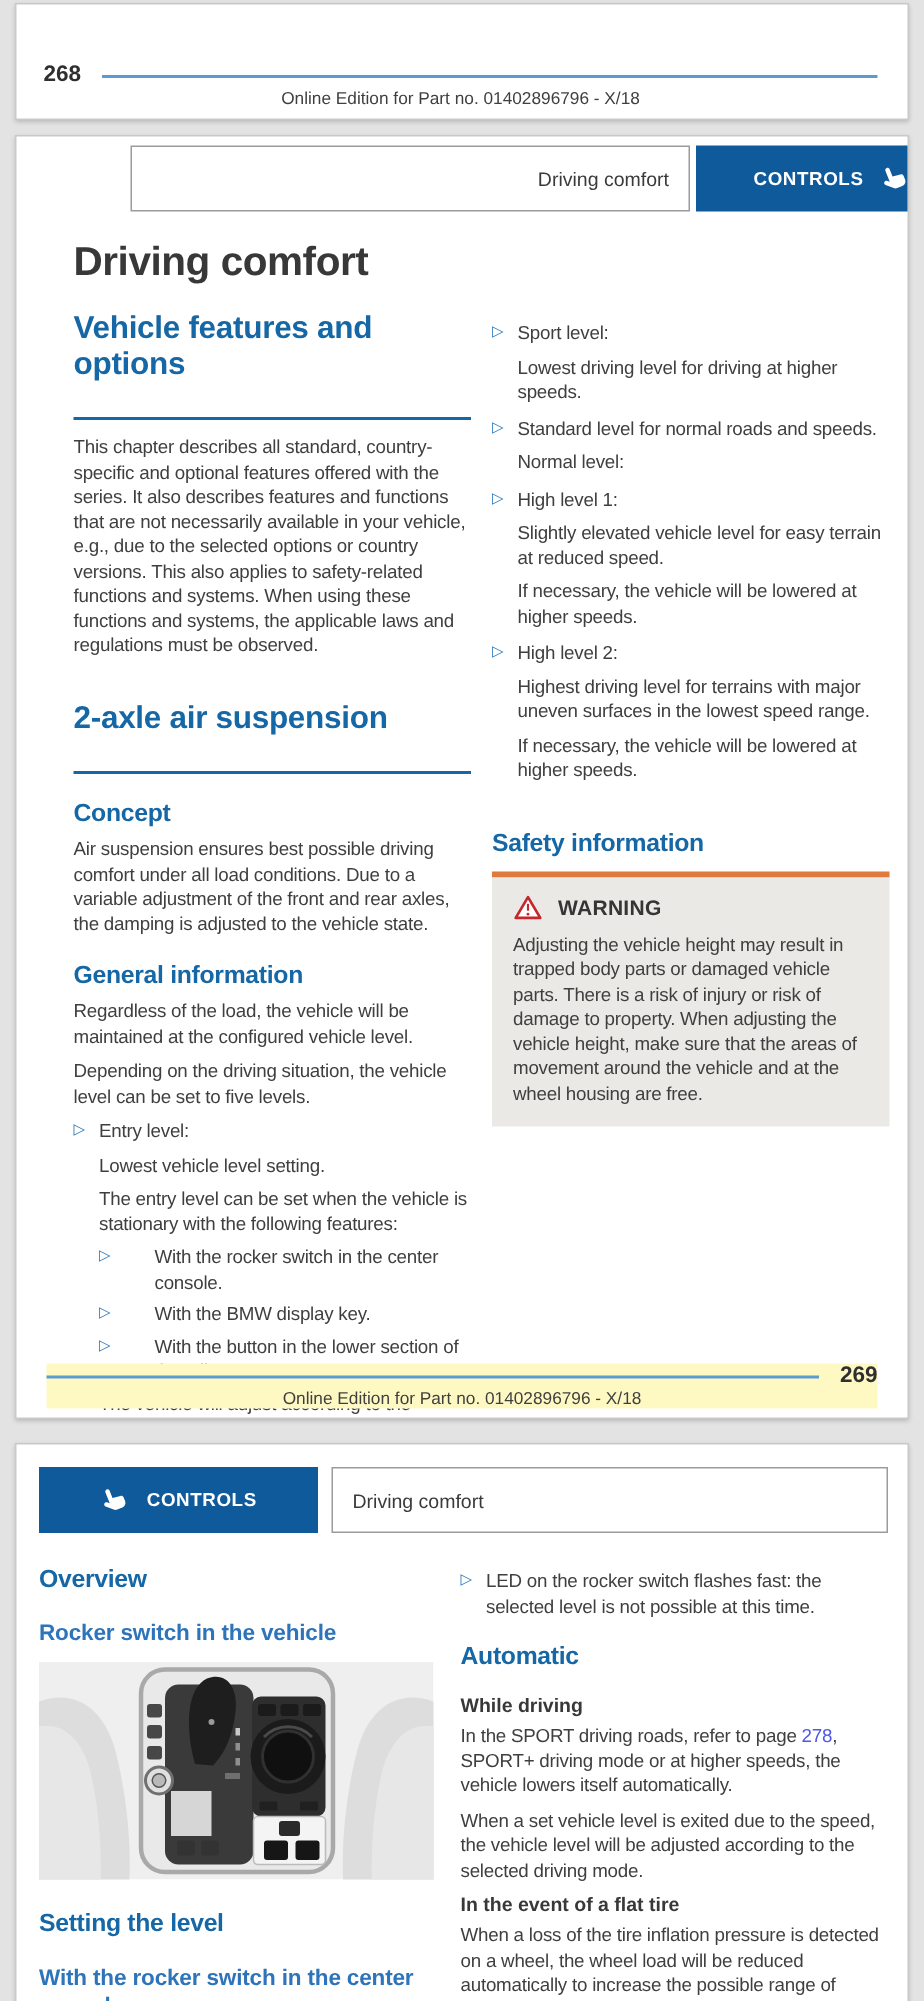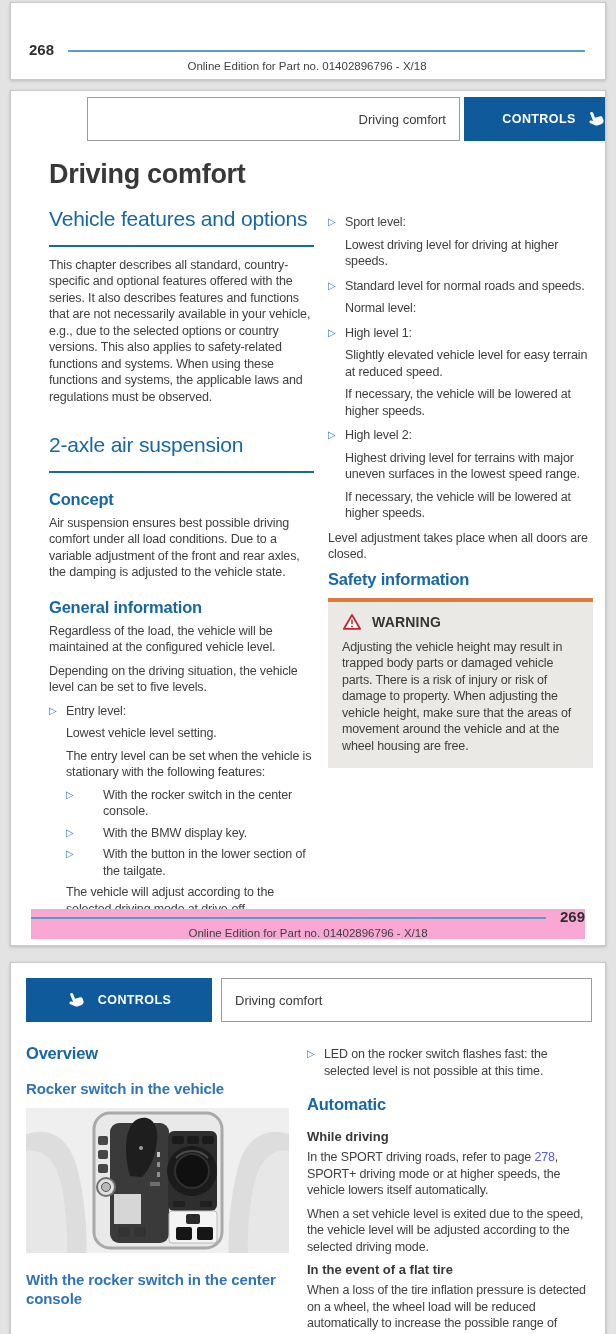--- a/index.html
+++ b/index.html
@@ -23,21 +23,21 @@
   #card-269 { top: 90px;  height: 856px; }
   #card-270 { top: 962px; height: 420px; }
 
   
   .page-footer-row { display: flex; align-items: flex-end; }
   .footer-line { flex: 1; height: 2px; background: #5b9bd0; margin-bottom: 5px; }
   .page-num { font-size: 15px; font-weight: bold; color: #2f2f2f; line-height: 1; }
   .edition-note { text-align: center; font-size: 11.5px; color: #3f3f3f; margin-top: 3px; }
   #card-268 .footer-wrap { position: absolute; left: 18px; right: 20px; bottom: 7px; }
   #card-268 .page-num { margin-right: 14px; }
-  #card-269 .footer-wrap { position: absolute; left: 20px; right: 20px; bottom: 6px; background:#f9a8d4; }
+  #card-269 .footer-wrap { position: absolute; left: 20px; right: 20px; bottom: 6px; background:#fef9c3; }
   #card-269 .page-num { margin-left: 14px; }
 
   
   .tabs { position: relative; height: 44px; margin-top: 6px; }
   .chapter-tab {
     position: absolute; top: 0; height: 44px;
     border: 1px solid #9b9b9b;
     font-size: 13px; color: #3a3a3a;
     display: flex; align-items: center;
     background: #fff;
@@ -51,22 +51,22 @@
   #card-269 .chapter-tab { left: 38px; width: 373px; justify-content: flex-end; padding-right: 13px; }
   #card-269 .controls-tab { left: 415px; width: 181px; }
   #card-270 .tabs { margin-top: 15px; }
   #card-270 .controls-tab { left: 0; width: 186px; }
   #card-270 .chapter-tab { left: 195px; width: 371px; justify-content: flex-start; padding-left: 13px; }
   .hand-icon { width: 20px; height: 20px; display: block; }
 
   
   .h1 { font-size: 27px; font-weight: bold; color: #383838; letter-spacing: -.3px; }
   .h2 {
-    font-size: 21px; font-weight: normal; color: #1667a5; line-height: 1.12;
-    padding-bottom: 14px; border-bottom: 2px solid #1667a5; letter-spacing: -.2px;
+    font-size: 21px; font-weight: bold; color: #1667a5; line-height: 1.12;
+    padding-bottom: 24px; border-bottom: 2px solid #1667a5; letter-spacing: -.2px;
   }
   .h3 { font-size: 16.5px; font-weight: bold; color: #1667a5; letter-spacing: -.2px; }
   .h4 { font-size: 15px; font-weight: bold; color: #2e74ba; line-height: 1.3; letter-spacing: -.1px; }
   .h5 { font-size: 13px; font-weight: bold; color: #383838; }
   .body-text, .para { font-size: 12.5px; line-height: 16.5px; letter-spacing: -.15px; color: #3f3f3f; text-align: left; hyphens: auto; }
   .para { margin-bottom: 7px; }
 
   
   #card-269 .content { padding: 0 14px 0 38px; }
   #card-269 .h1 { margin-top: 18px; }
@@ -195,23 +195,22 @@
           </div>
         </div>
         <div class="bullet">
           <span class="tri"></span>
           <div class="bullet-body body-text">
             <div class="para">High level 2:</div>
             <div class="para">Highest driving level for terrains with major uneven surfaces in the lowest speed range.</div>
             <div class="para">If necessary, the vehicle will be lowered at higher speeds.</div>
           </div>
         </div>
-        <div class="body-text para">Level adjustment takes place when all doors are closed.</div>
-
-        <div class="h3 h3-block" style="margin-top:4px;">Safety information</div>
+
+        <div class="h3 h3-block" style="margin-top:25px;">Safety information</div>
 
         <div class="warning-box">
           <div class="warning-bar"></div>
           <div class="warning-body">
             <div class="warning-head">
               <svg width="20" height="18" viewBox="0 0 24 22">
                 <path d="M12 2.5 L22 19.5 H2 Z" fill="#ffffff" stroke="#c4272e" stroke-width="2.2" stroke-linejoin="round"></path>
                 <rect x="11.1" y="8" width="1.8" height="5.6" fill="#c4272e"></rect>
                 <circle cx="12" cy="16.4" r="1.15" fill="#c4272e"></circle>
               </svg>
@@ -285,20 +284,21 @@
             <rect x="147" y="93" width="12" height="6" rx="1" fill="#202020"></rect>
             <rect x="174" y="93" width="12" height="6" rx="1" fill="#202020"></rect>
             <rect x="160" y="106" width="14" height="10" rx="2" fill="#2a2a2a"></rect>
             <rect x="150" y="119" width="16" height="13" rx="2" fill="#161616"></rect>
             <rect x="171" y="119" width="16" height="13" rx="2" fill="#161616"></rect>
             <rect x="92" y="119" width="12" height="10" rx="2" fill="#333333"></rect>
             <rect x="108" y="119" width="12" height="10" rx="2" fill="#333333"></rect>
           </svg>
         </div>
 
+        <div class="h3" style="margin-top:20px;">Setting the level</div>
         <div class="h4" style="margin-top:17px;">With the rocker switch in the center console</div>
 
       </div>
 
       <div class="col-right">
         <div class="bullet">
           <span class="tri"></span>
           <div class="bullet-body body-text">LED on the rocker switch flashes fast: the selected level is not possible at this time.</div>
         </div>
 

